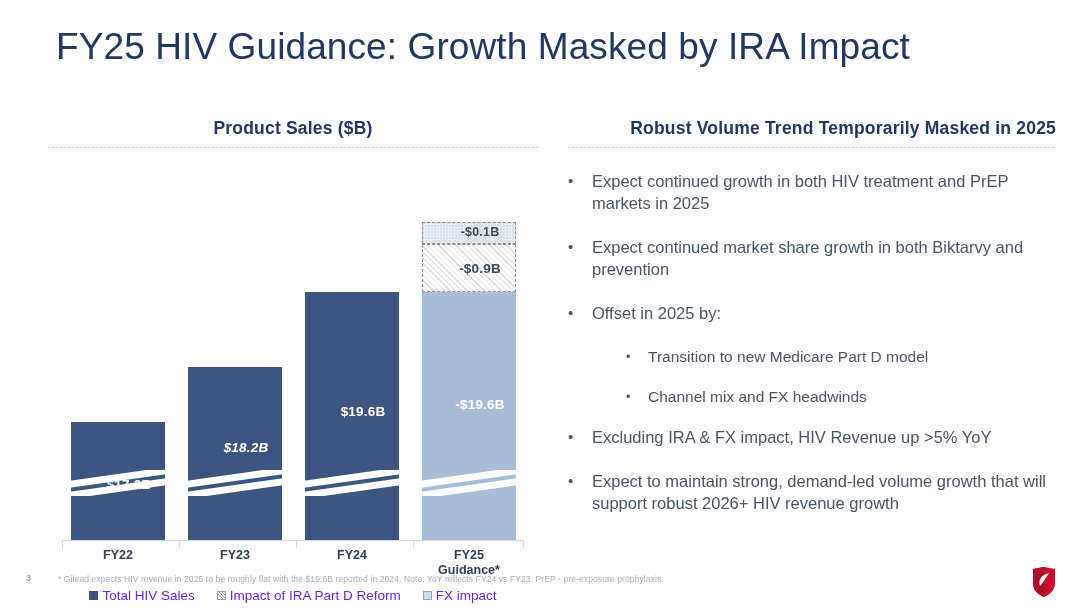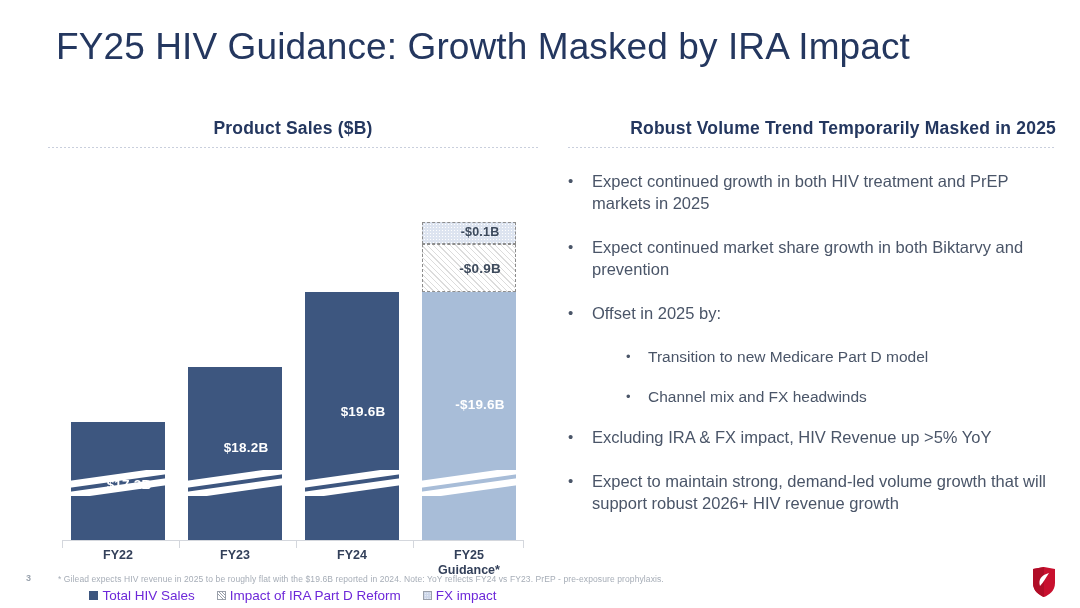--- a/index.html
+++ b/index.html
@@ -137,21 +137,21 @@
           <div class="bar" style="height:118px;">
             <div class="seg seg-solid-dark" style="bottom:0;height:118px;"></div>
             <div class="bar-label" style="bottom:48px;">$17.2B</div>
             <div class="axis-break"></div>
           </div>
         </div>
 
         <div class="bar-col" style="left:117px;">
           <div class="bar" style="height:173px;">
             <div class="seg seg-solid-dark" style="bottom:0;height:173px;"></div>
-            <div class="bar-label" style="bottom:85px;">$18.2B</div>
+            <div class="bar-label" style="bottom:85px;font-style:italic;">$18.2B</div>
             <div class="axis-break"></div>
           </div>
         </div>
 
         <div class="bar-col" style="left:234px;">
           <div class="bar" style="height:248px;">
             <div class="seg seg-solid-dark" style="bottom:0;height:248px;"></div>
             <div class="bar-label" style="bottom:121px;">$19.6B</div>
             <div class="axis-break"></div>
           </div>

